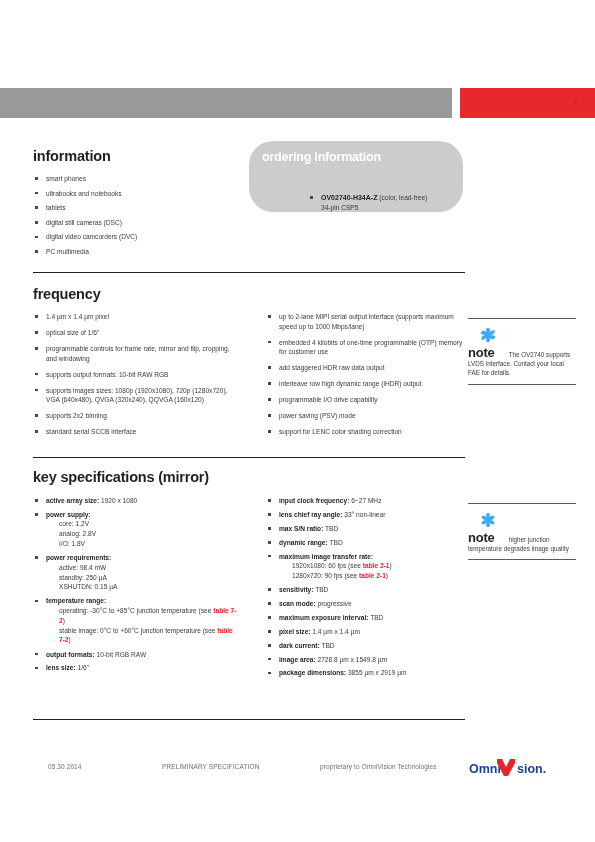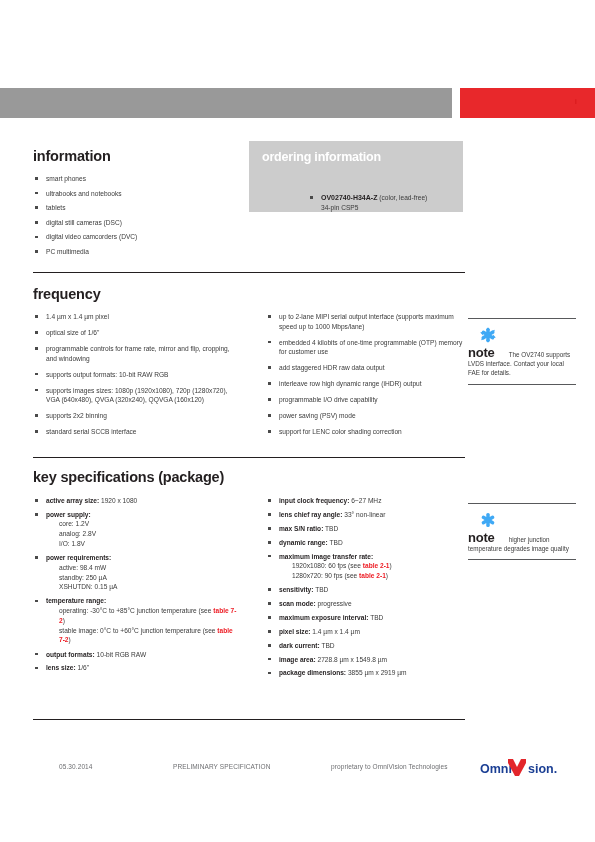--- a/index.html
+++ b/index.html
@@ -103,20 +103,21 @@
   .tref { color: #ed1c24; font-weight: bold; }
 
   
   .order-box {
     position: absolute;
     left: 249px;
     top: 141px;
     width: 214px;
     height: 71px;
     background: #cccccc;
+    border-radius: 24px;
   }
   .order-title {
     position: absolute;
     left: 13px;
     top: 9px;
     font-size: 12.5px;
     font-weight: bold;
     color: #ffffff;
     letter-spacing: -0.2px;
   }
@@ -173,21 +174,21 @@
     font-size: 13px;
     font-weight: bold;
     color: #231f20;
     letter-spacing: -0.2px;
   }
   .note-gap { display: inline-block; width: 14px; }
 
   
   .footer {
     position: absolute;
-    left: 11px;
+    left: 0;
     top: 760px;
     width: 556px;
     height: 22px;
   }
   .f-date {
     position: absolute;
     left: 48px;
     top: 3px;
     font-size: 6.5px;
     color: #6d6e71;
@@ -288,21 +289,21 @@
       </svg>
     </span>
     <div class="note-text">
       <span class="note-word">note</span><span class="note-gap"></span><span>The OV2740 supports LVDS interface. Contact your local FAE for details.</span>
     </div>
   </div>
   <div class="note-rule-bot"></div>
 </div>
 
 <div class="section-rule" style="top:457px;"></div>
-<div class="section-title" style="top:469px;">key specifications (package)</div>
+<div class="section-title" style="top:469px;">key specifications (mirror)</div>
 <ul class="blist spec" id="spec-left" style="left:33px; top:496px; width:205px;">
     <li><b class="lbl">active array size:</b><span> 1920 x 1080</span></li>
     <li><b class="lbl">power supply:</b><div class="sub">
         <span class="sub-line">core: 1.2V</span>
         <span class="sub-line">analog: 2.8V</span>
         <span class="sub-line">I/O: 1.8V</span>
       </div></li>
     <li><b class="lbl">power requirements:</b><div class="sub">
         <span class="sub-line">active: 98.4 mW</span>
         <span class="sub-line">standby: 250 µA</span>

